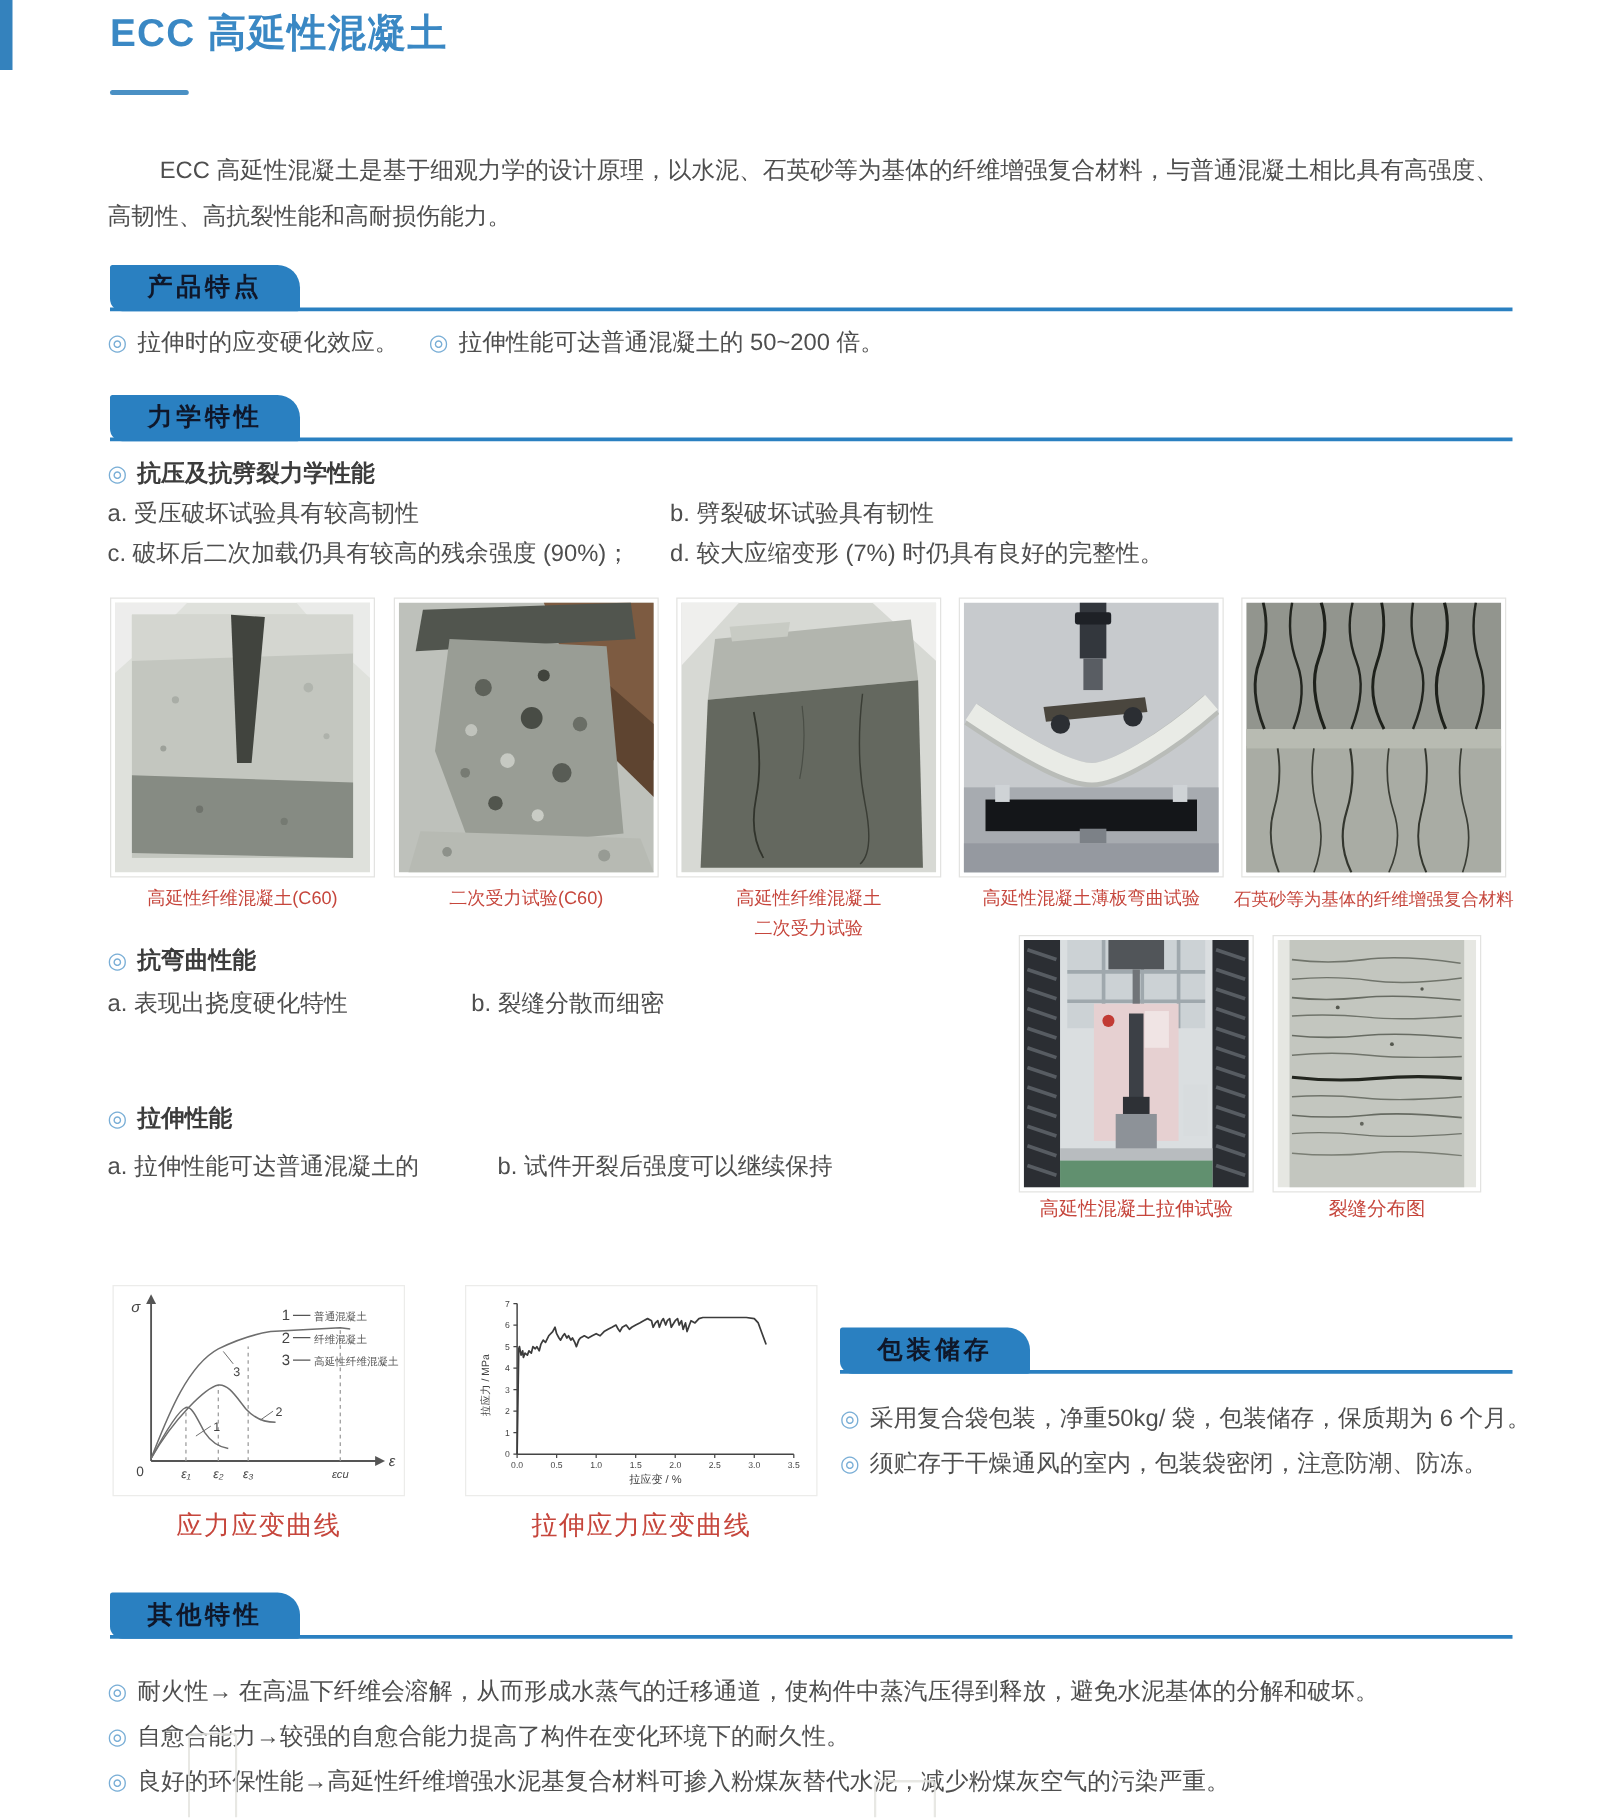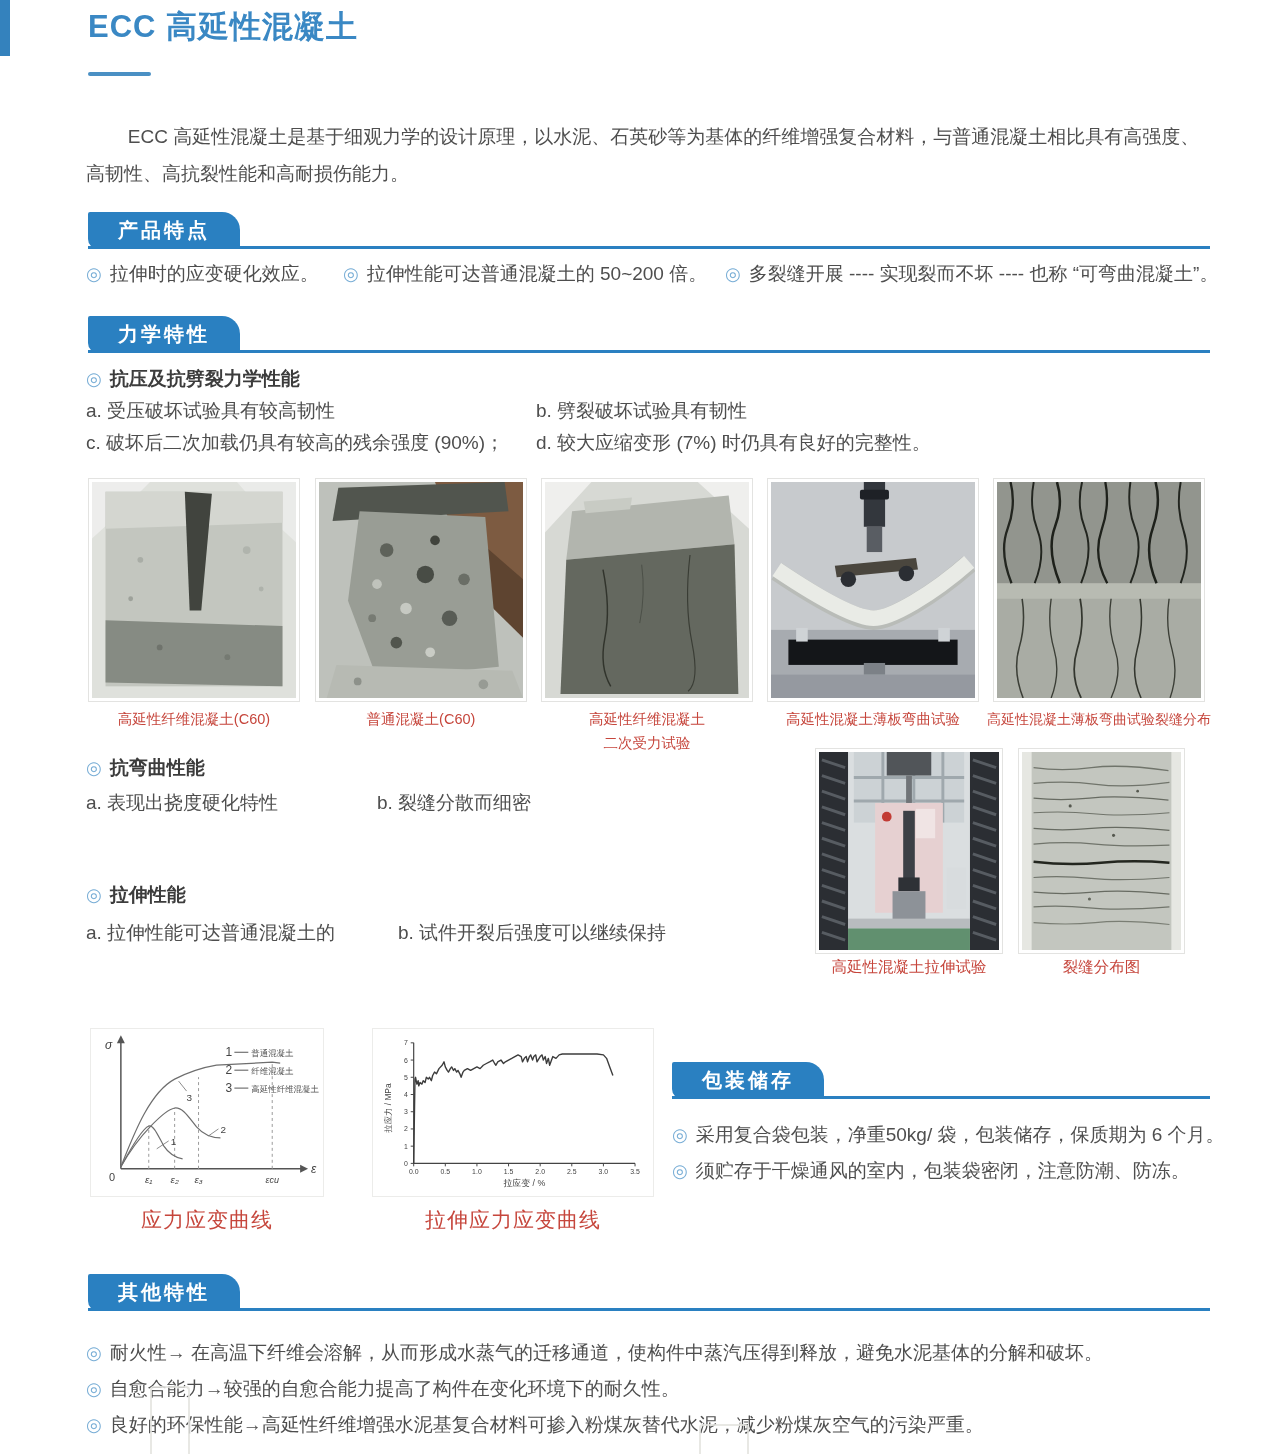--- a/index.html
+++ b/index.html
@@ -13,21 +13,21 @@
   .abs { position:absolute; }
   
   .corner-strip { left:0; top:0; width:10px; height:56px; background:#3482bd; }
   
   .page-title { left:88px; top:6px; font-size:31px; font-weight:bold; color:#3a88c4; letter-spacing:1px; }
   .title-underline { left:88px; top:72px; width:63px; height:4px; background:#4a90c4; border-radius:2px; }
   
   .intro { left:86px; top:118px; width:1126px; font-size:19px; line-height:37px; color:#4e4e4e; text-indent:2.2em; }
   
   .sec-head { position:absolute; height:37px; }
-  .tab { position:absolute; left:0; top:0; background:#2a80c1; color:#ffffff; font-size:20px;
+  .tab { position:absolute; left:0; top:0; background:#2a80c1; color:#0f172a; font-size:20px;
          font-weight:bold; line-height:37px; padding:0 30px; border-radius:2px 18px 2px 10px;
          letter-spacing:3px; z-index:2; }
   .head-line { position:absolute; left:0; right:0; bottom:0; height:3px; background:#2a80c1; }
   
   .bullet { position:absolute; font-size:19px; color:#4e4e4e; white-space:nowrap; }
   .mark { color:#79aed6; margin-right:8px; font-size:18px; }
   .subhead { position:absolute; font-size:19px; font-weight:bold; color:#3c3c3c; white-space:nowrap; }
   .item { position:absolute; font-size:19px; color:#4e4e4e; white-space:nowrap; }
   
   .photo { position:absolute; background:#fff; border:1px solid #e3e3e1; padding:3px; box-sizing:border-box; }
@@ -53,21 +53,20 @@
   <div class="abs title-underline"></div>
 
   <p class="abs intro" style="margin:0;">ECC 高延性混凝土是基于细观力学的设计原理，以水泥、石英砂等为基体的纤维增强复合材料，与普通混凝土相比具有高强度、高韧性、高抗裂性能和高耐损伤能力。</p>
 
   <div class="sec-head" style="left:88px; top:212px; width:1122px;">
     <div class="head-line"></div>
     <div class="tab"><span>产品特点</span></div>
   </div>
   <div class="bullet" style="left:86px; top:261px;"><span class="mark">◎</span><span>拉伸时的应变硬化效应。</span></div>
   <div class="bullet" style="left:343px; top:261px;"><span class="mark">◎</span><span>拉伸性能可达普通混凝土的 50~200 倍。</span></div>
-  <div class="bullet" style="left:725px; top:261px;"><span class="mark">◎</span><span>多裂缝开展 ---- 实现裂而不坏 ---- 也称 “可弯曲混凝土”。</span></div>
 
   <div class="sec-head" style="left:88px; top:316px; width:1122px;">
     <div class="head-line"></div>
     <div class="tab"><span>力学特性</span></div>
   </div>
 
   <div class="subhead" style="left:86px; top:366px;"><span class="mark">◎</span><span>抗压及抗劈裂力学性能</span></div>
   <div class="item" style="left:86px;  top:398px;">a. 受压破坏试验具有较高韧性</div>
   <div class="item" style="left:536px; top:398px;">b. 劈裂破坏试验具有韧性</div>
   <div class="item" style="left:86px;  top:430px;">c. 破坏后二次加载仍具有较高的残余强度 (90%)；</div>
@@ -160,25 +159,25 @@
       <path d="M26,120 q4,26 -3,50 t4,52" stroke="#3b3e36" stroke-width="1.6" fill="none"></path>
       <path d="M56,120 q-4,28 3,52 t-3,50" stroke="#3b3e36" stroke-width="1.4" fill="none"></path>
       <path d="M86,120 q5,26 -3,52 t4,50" stroke="#33362e" stroke-width="1.8" fill="none"></path>
       <path d="M118,120 q-4,28 4,52 t-4,50" stroke="#3b3e36" stroke-width="1.4" fill="none"></path>
       <path d="M148,120 q4,26 -3,52 t4,50" stroke="#33362e" stroke-width="1.6" fill="none"></path>
       <path d="M178,120 q-4,28 3,52 t-2,50" stroke="#3b3e36" stroke-width="1.4" fill="none"></path>
     </svg>
   </div>
 
   <div class="pcap" style="left:88px;  width:212px;">高延性纤维混凝土(C60)</div>
-  <div class="pcap" style="left:315px; width:212px;">普通混凝土(C60)</div>
+  <div class="pcap" style="left:315px; width:212px;">二次受力试验(C60)</div>
   <div class="pcap" style="left:541px; width:212px;">高延性纤维混凝土
 二次受力试验</div>
   <div class="pcap" style="left:757px; width:232px;">高延性混凝土薄板弯曲试验</div>
-  <div class="pcap" style="left:975px; width:248px; font-size:14px;">高延性混凝土薄板弯曲试验裂缝分布</div>
+  <div class="pcap" style="left:975px; width:248px; font-size:14px;">石英砂等为基体的纤维增强复合材料</div>
 
   <div class="subhead" style="left:86px; top:755px;"><span class="mark">◎</span><span>抗弯曲性能</span></div>
   <div class="item" style="left:86px;  top:790px;">a. 表现出挠度硬化特性</div>
   <div class="item" style="left:377px; top:790px;">b. 裂缝分散而细密</div>
 
   <div class="photo" style="left:815px; top:748px; width:188px; height:206px;">
     <svg viewBox="0 0 186 202" preserveAspectRatio="none">
       <rect width="186" height="202" fill="#dadee0"></rect>
       <rect x="36" y="0" width="114" height="72" fill="#ccd2d5"></rect>
       <line x1="66" y1="0" x2="66" y2="72" stroke="#9fa8ad" stroke-width="3"></line>

